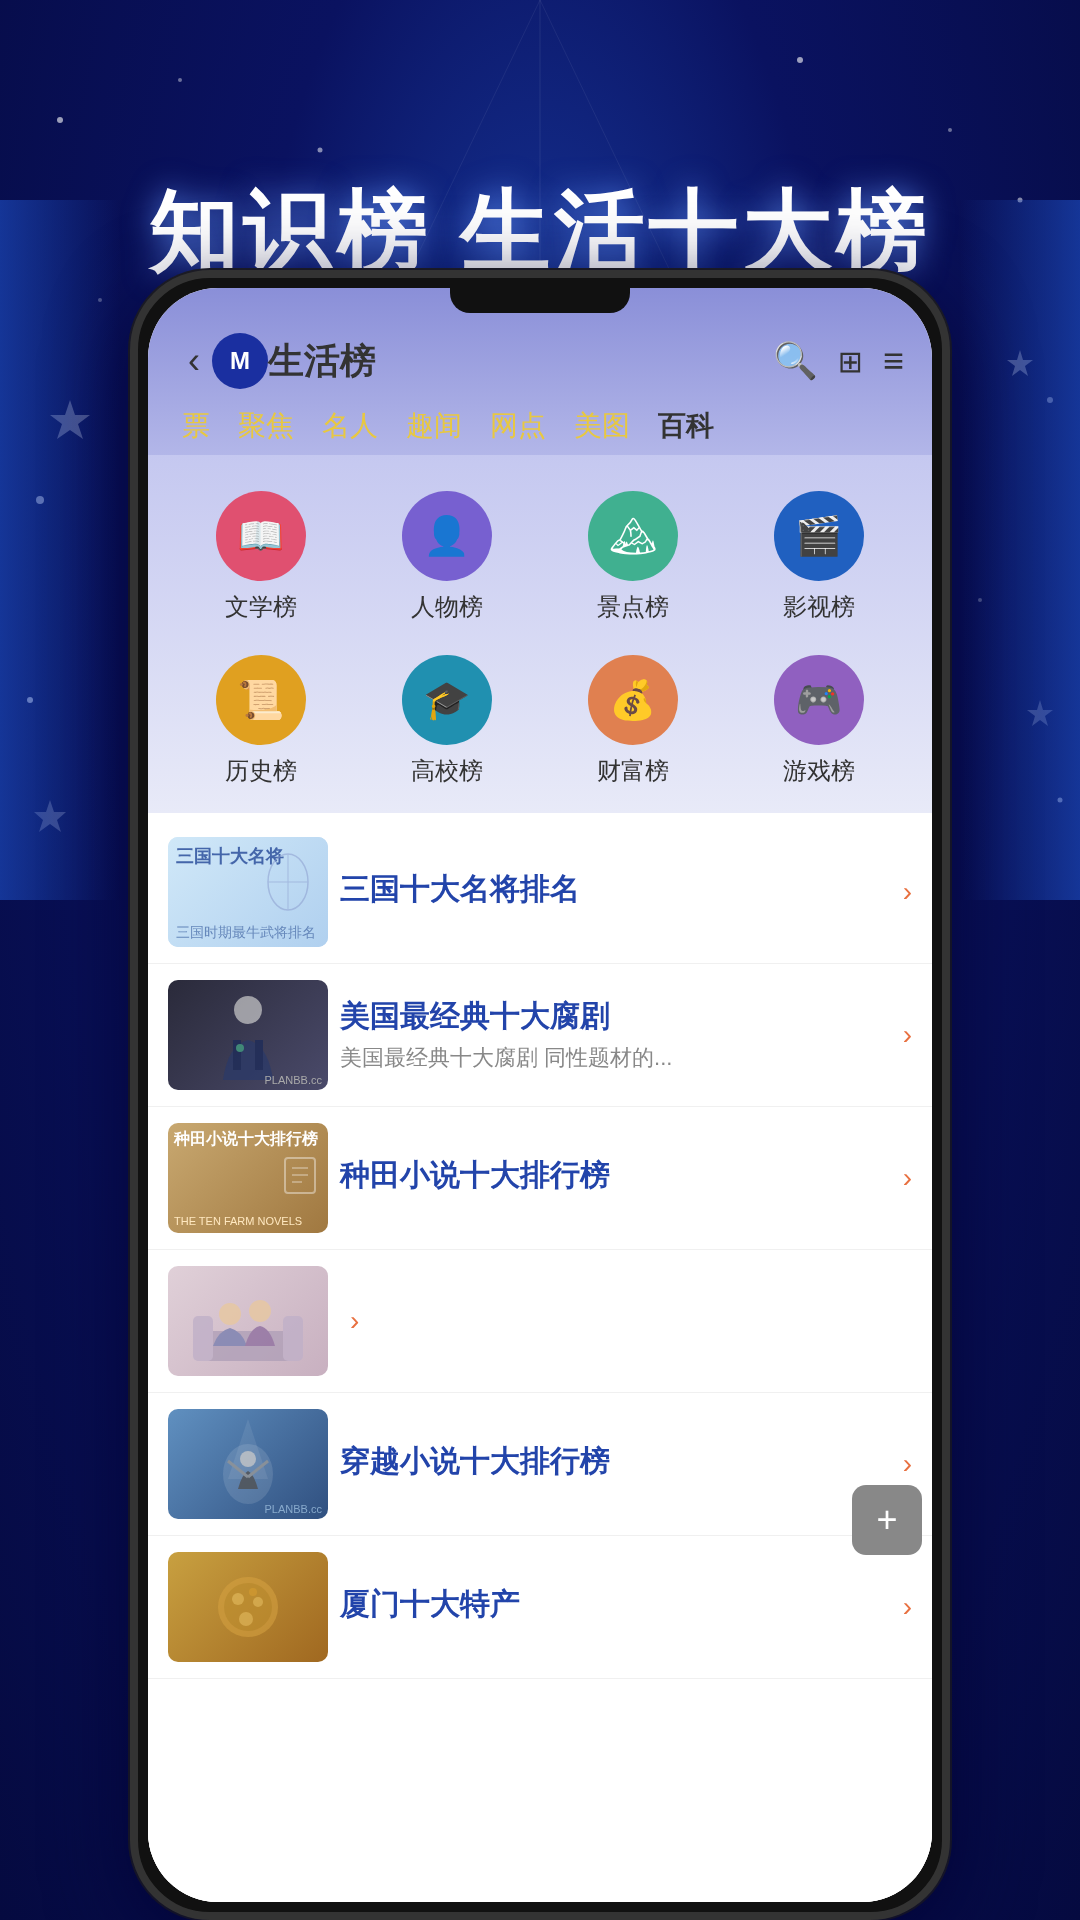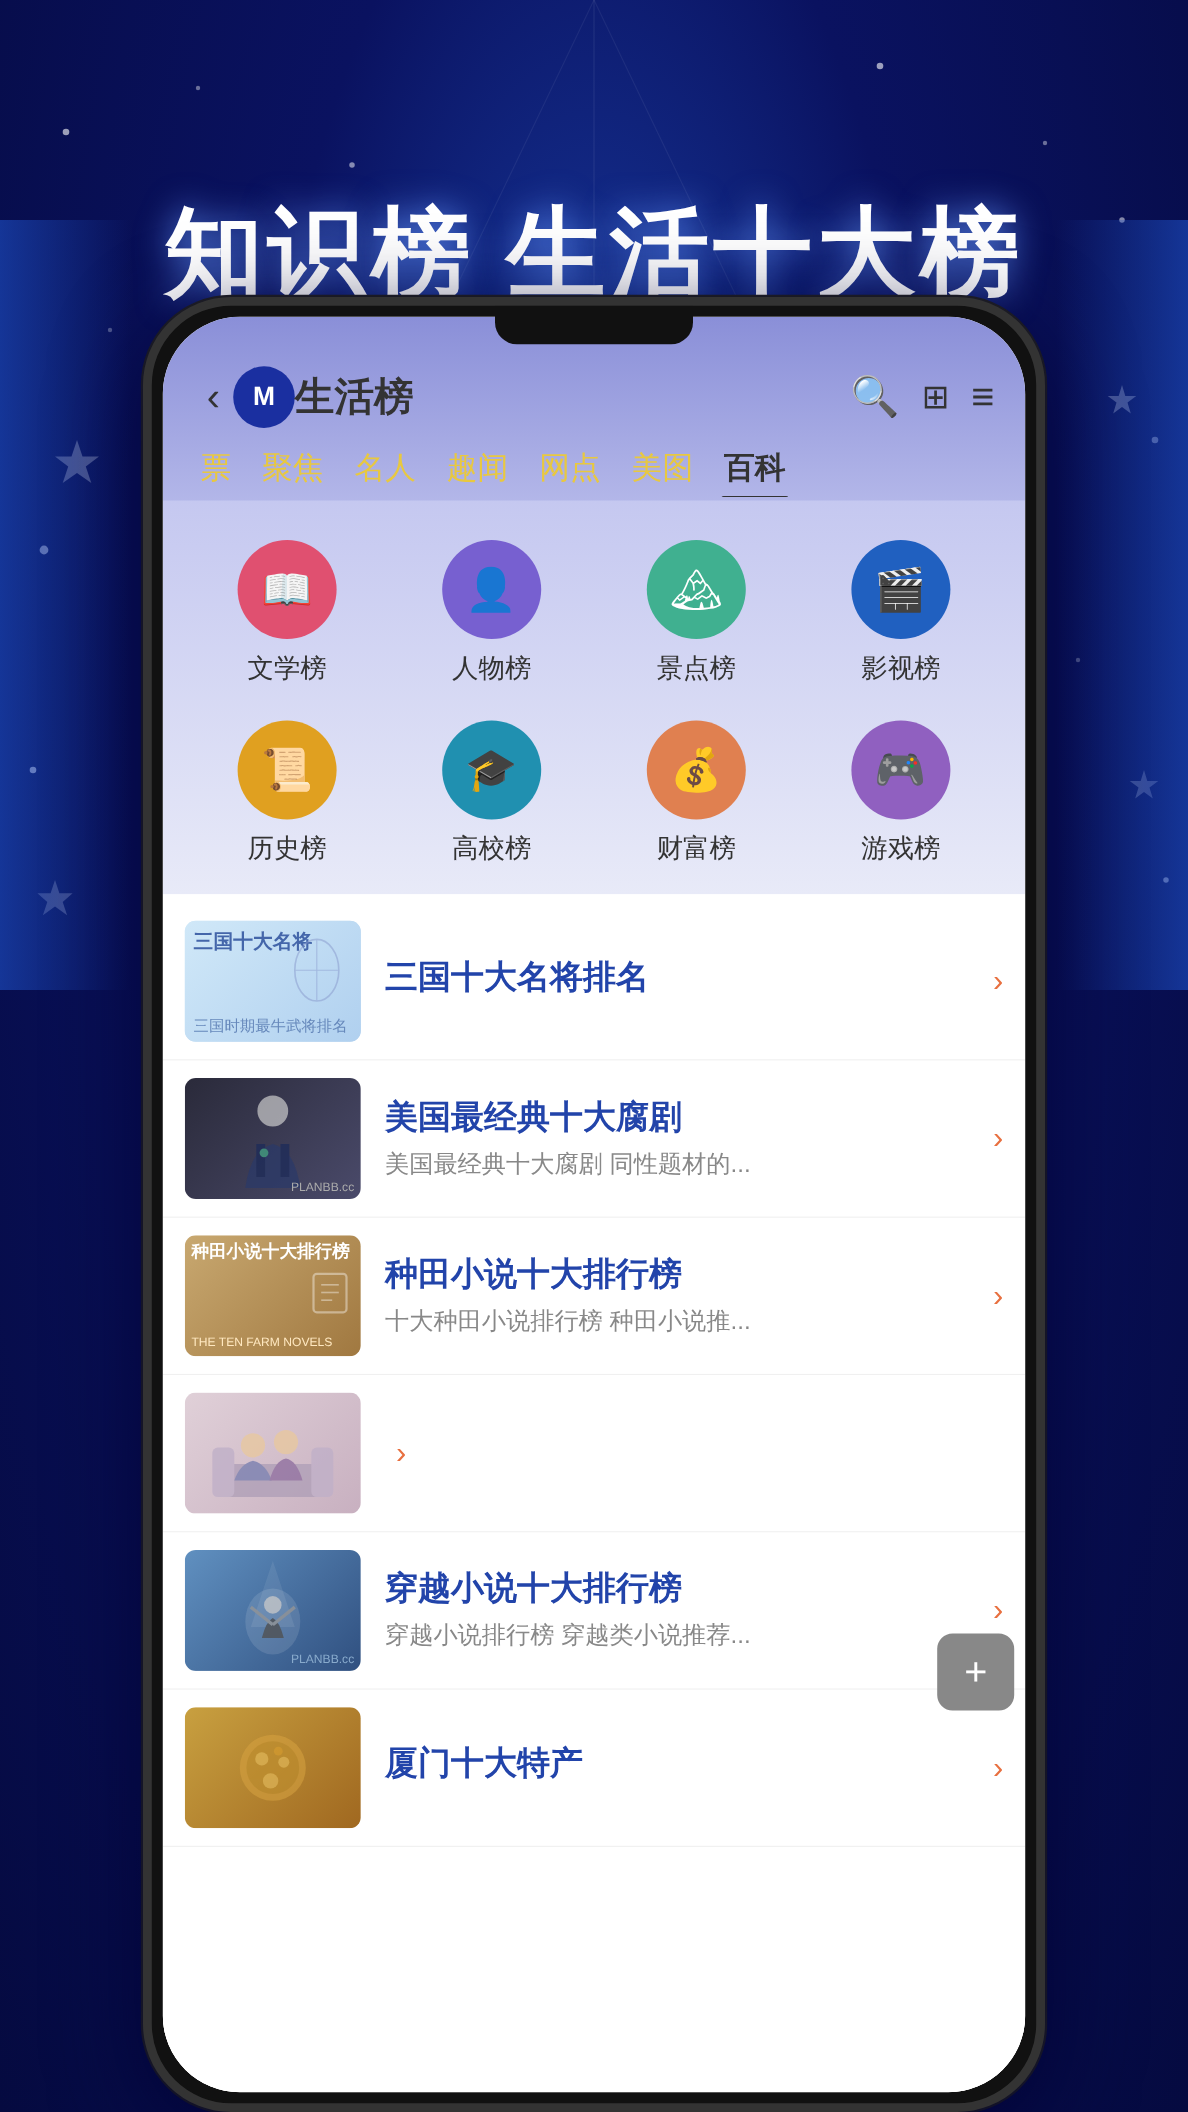--- a/index.html
+++ b/index.html
@@ -239,21 +239,21 @@
       border-bottom: 1px solid #f0f0f0;
       cursor: pointer;
       position: relative;
     }
     .list-thumbnail {
       width: 160px;
       height: 110px;
       border-radius: 10px;
       flex-shrink: 0;
       overflow: hidden;
-      margin-right: 22px;
+      margin-right: 12px;
       position: relative;
     }
     .thumb-0 { background: linear-gradient(135deg, #d0e8f8 0%, #b0d0ef 100%); color: #4466aa; }
 
     .list-content {
       flex: 1;
     }
     .list-title {
       font-size: 30px;
       color: #2244aa;
@@ -473,21 +473,20 @@
                 <svg style="position:absolute;right:8px;top:30px;opacity:0.4" width="40" height="45" viewBox="0 0 40 45">
                   <rect x="5" y="5" width="30" height="35" rx="3" fill="none" stroke="#fff" stroke-width="2"></rect>
                   <line x1="12" y1="15" x2="28" y2="15" stroke="#fff" stroke-width="1.5"></line>
                   <line x1="12" y1="22" x2="28" y2="22" stroke="#fff" stroke-width="1.5"></line>
                   <line x1="12" y1="29" x2="22" y2="29" stroke="#fff" stroke-width="1.5"></line>
                 </svg>
               </div>
             </div>
             <div class="list-content">
               <div class="list-title">种田小说十大排行榜</div>
-              <div class="list-desc">十大种田小说排行榜 种田小说推...</div>
             </div>
             <span class="list-arrow">›</span>
           </div>
 
           <div class="list-item">
             <div class="list-thumbnail">
               <div style="width:100%;height:100%;background:linear-gradient(135deg,#e0d0d8,#c8b0c0);position:relative;display:flex;align-items:center;justify-content:center;">
 
                 <svg width="120" height="90" viewBox="0 0 120 90" style="opacity:0.8">
 
@@ -520,21 +519,20 @@
                   <path d="M30 70 Q34 55 40 52 Q46 55 50 70" fill="#555"></path>
 
                   <line x1="40" y1="58" x2="20" y2="42" stroke="#999" stroke-width="3"></line>
                   <line x1="40" y1="58" x2="60" y2="42" stroke="#999" stroke-width="3"></line>
                 </svg>
                 <span style="position:absolute;bottom:4px;right:6px;font-size:11px;color:#88aacc;">PLANBB.cc</span>
               </div>
             </div>
             <div class="list-content">
               <div class="list-title">穿越小说十大排行榜</div>
-              <div class="list-desc">穿越小说排行榜 穿越类小说推荐...</div>
             </div>
             <span class="list-arrow">›</span>
 
             <div class="float-btn" style="position:absolute;right:10px;bottom:-20px;">+</div>
           </div>
 
           <div class="list-item">
             <div class="list-thumbnail">
               <div style="width:100%;height:100%;background:linear-gradient(135deg,#c8a040,#a06820);position:relative;display:flex;align-items:center;justify-content:center;">
 

